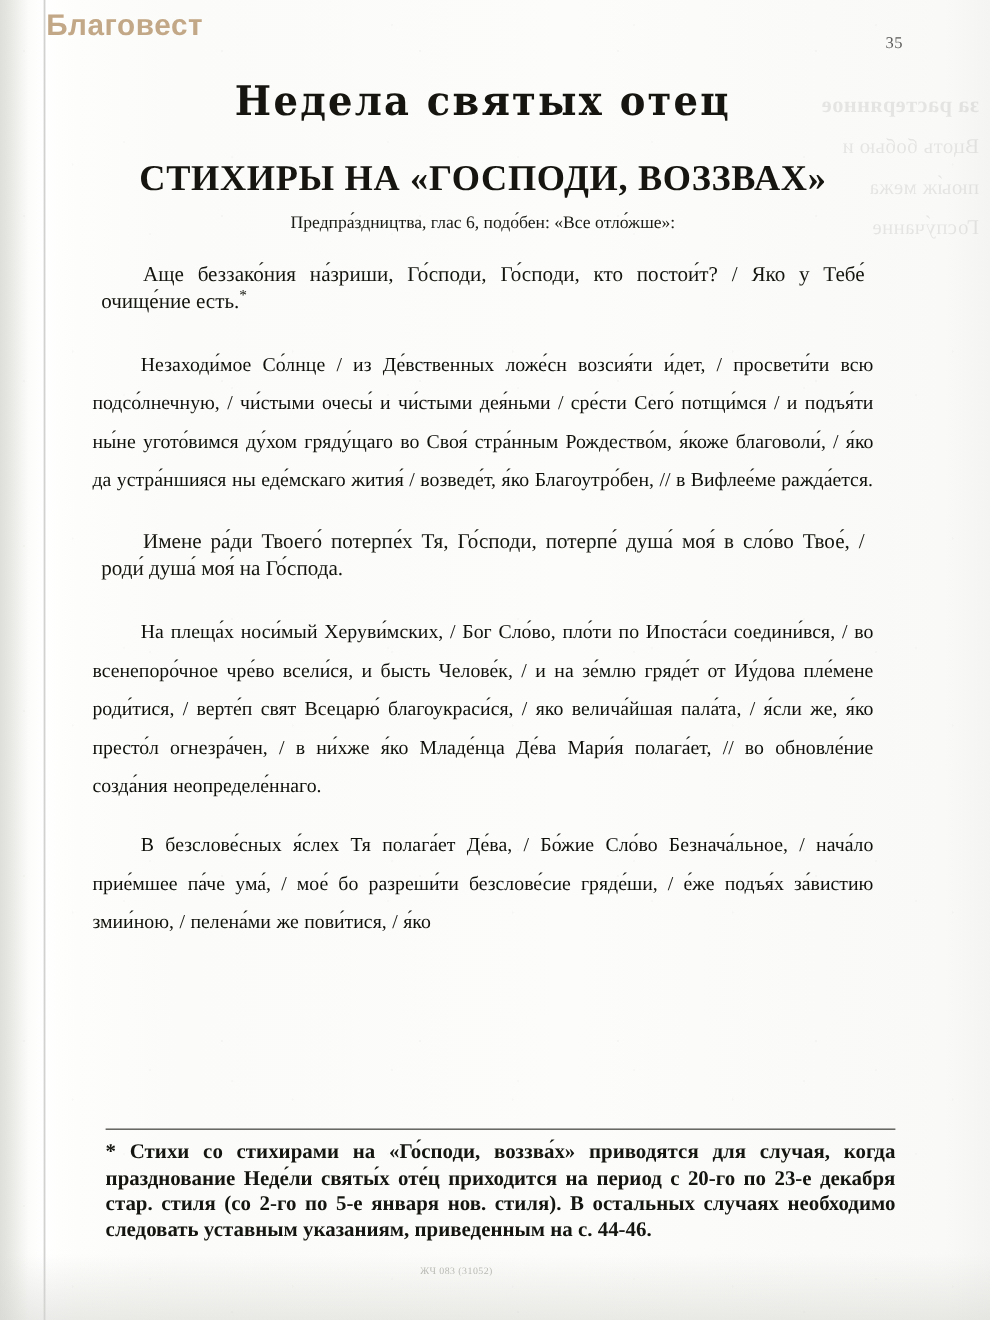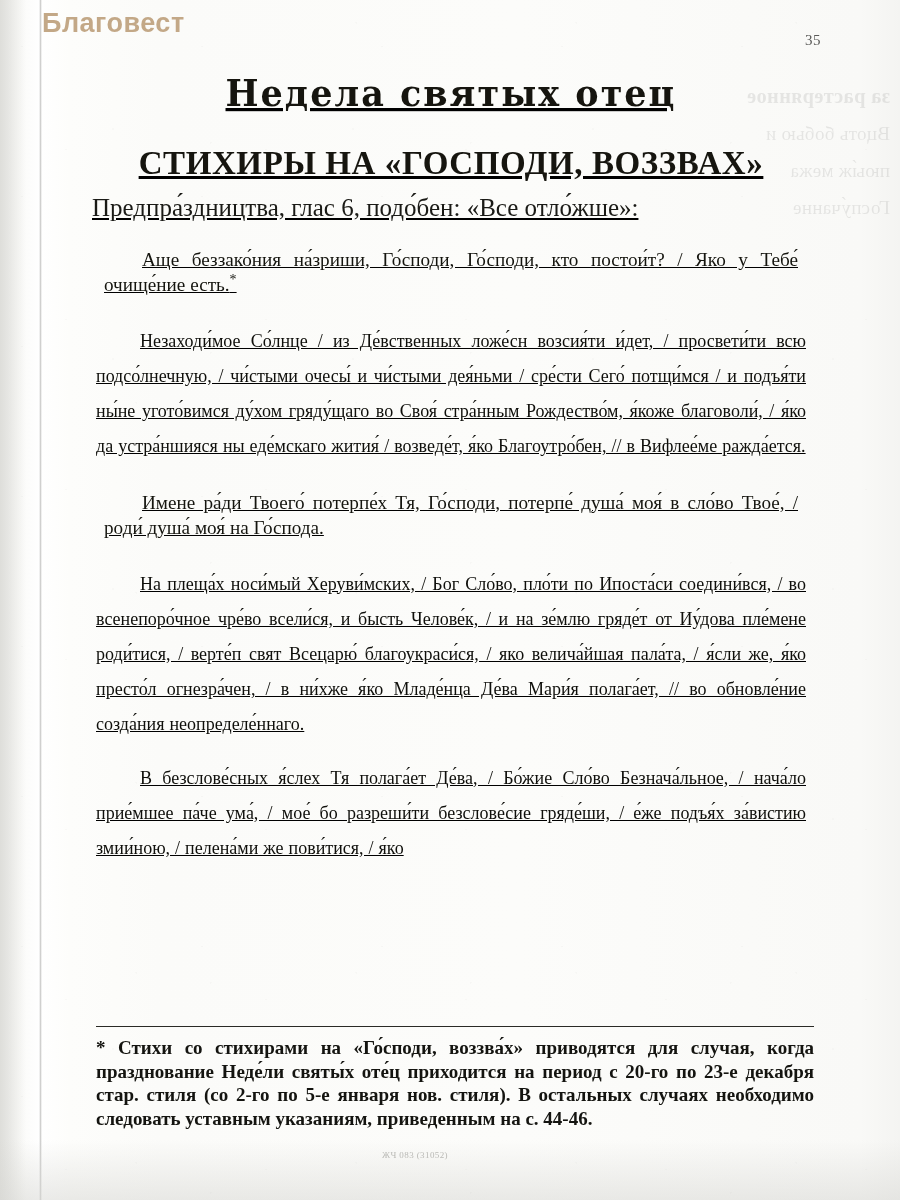--- a/index.html
+++ b/index.html
@@ -89,25 +89,24 @@
     position: absolute;
     right: 79px;
     top: 32px;
     font-size: 15px;
     color: #5a5a58;
     letter-spacing: .5px;
   }
 
   .content {
     position: absolute;
-    left: 92px;
+    left: 80px;
     top: 0;
     width: 718px;
     z-index: 10;
-    text-decoration: underline;
   }
 
   h1.title {
     margin: 0;
     padding-top: 73px;
     text-align: center;
     font-family: "DejaVu Serif", "Liberation Serif", serif;
     font-size: 35px;
     font-weight: 700;
     letter-spacing: 2.0px;
@@ -122,22 +121,22 @@
     text-align: center;
     font-size: 33px;
     font-weight: 700;
     letter-spacing: .6px;
     color: #16150f;
   }
 
   .tone-line {
     margin: 0;
     padding-top: 12px;
-    text-align: left;
-    font-size: 25px;
+    text-align: center;
+    font-size: 16px;
     color: #1a1a16;
   }
 
   
   p.verse {
     margin: 12px;
     padding-top: 13px;
     font-size: 19.2px;
     line-height: 25px;
     text-align: justify;

